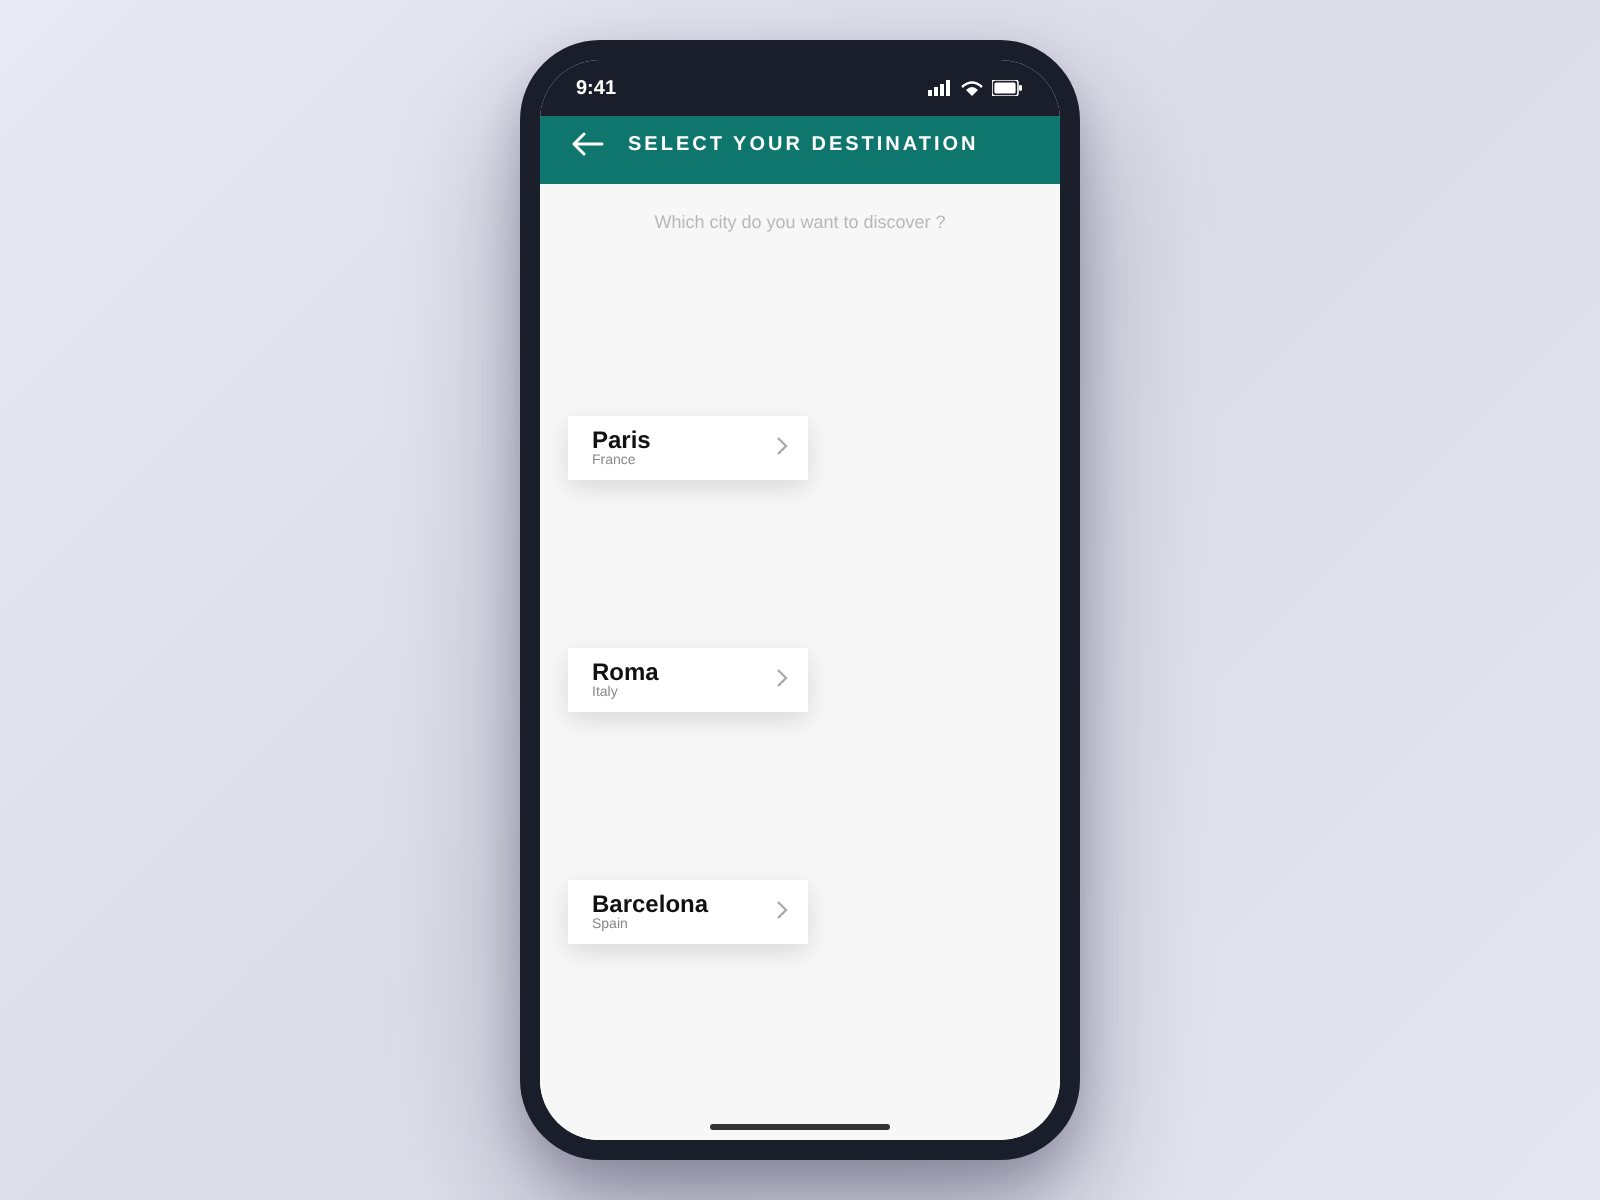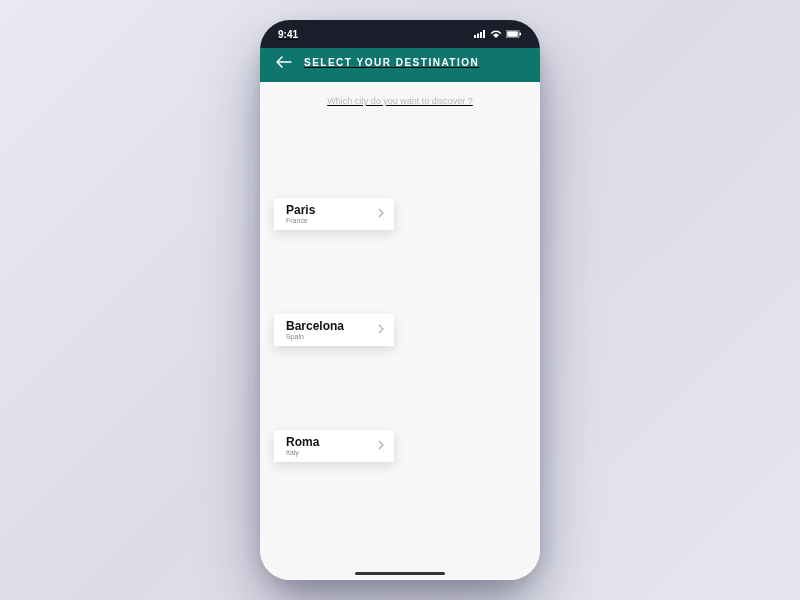--- a/index.html
+++ b/index.html
@@ -9,23 +9,23 @@
     display: flex;
     align-items: center;
     justify-content: center;
     font-family: -apple-system, BlinkMacSystemFont, "Segoe UI", sans-serif;
   }
   .phone {
     width: 280px;
     height: 560px;
     background: #1a1d2a;
     border-radius: 40px;
+    padding: 10px;
     box-shadow: 0 30px 60px rgba(30,30,60,0.35), 0 10px 20px rgba(30,30,60,0.2);
     position: relative;
-    text-decoration: underline;
   }
   .screen {
     width: 100%;
     height: 100%;
     background: #f5f5f5;
     border-radius: 30px;
     overflow: hidden;
     position: relative;
     display: flex;
     flex-direction: column;
@@ -100,20 +100,21 @@
     overflow: hidden;
   }
   .card-label {
     position: absolute;
     left: 0;
     bottom: -6px;
     background: #fff;
     padding: 6px 10px 6px 12px;
     min-width: 120px;
     display: flex;
+    align-items: center;
     justify-content: space-between;
     gap: 0;
     box-shadow: 0 4px 12px rgba(0,0,0,0.12);
   }
   .card-label .txt { display:flex; flex-direction:column; }
   .city { font-size: 12px; font-weight: 800; color:#111; line-height:1.1; }
   .country { font-size: 7px; color:#888; font-weight:500; }
   .chev { color:#aaa; }
   .home-ind {
     position:absolute;
@@ -221,49 +222,49 @@
           </span>
           <span class="chev">
             <svg width="6" height="10" viewBox="0 0 6 10">
                 <path d="M1 1 L5 5 L1 9" stroke="currentColor" stroke-width="1.2" fill="none"></path>
               </svg>
           </span>
         </div>
       </div>
 
       <div class="card">
+        <div class="card-img roma"></div>
+        <div class="card-label">
+          <span class="txt">
+            <span class="city">Roma</span>
+            <span class="country">Italy</span>
+          </span>
+          <span class="chev">
+            <svg width="6" height="10" viewBox="0 0 6 10">
+                <path d="M1 1 L5 5 L1 9" stroke="currentColor" stroke-width="1.2" fill="none"></path>
+              </svg>
+          </span>
+        </div>
+      </div>
+
+      <div class="card">
         <div class="card-img barcelona"></div>
         <div class="card-label">
           <span class="txt">
             <span class="city">Barcelona</span>
             <span class="country">Spain</span>
           </span>
           <span class="chev">
             <svg width="6" height="10" viewBox="0 0 6 10">
                 <path d="M1 1 L5 5 L1 9" stroke="currentColor" stroke-width="1.2" fill="none"></path>
               </svg>
           </span>
         </div>
       </div>
 
-      <div class="card">
-        <div class="card-img roma"></div>
-        <div class="card-label">
-          <span class="txt">
-            <span class="city">Roma</span>
-            <span class="country">Italy</span>
-          </span>
-          <span class="chev">
-            <svg width="6" height="10" viewBox="0 0 6 10">
-                <path d="M1 1 L5 5 L1 9" stroke="currentColor" stroke-width="1.2" fill="none"></path>
-              </svg>
-          </span>
-        </div>
-      </div>
-
       <div class="card cut">
         <div class="card-img partial"></div>
       </div>
     </div>
 
     <div class="home-ind"></div>
   </div>
 </div>
 
 </body></html>

